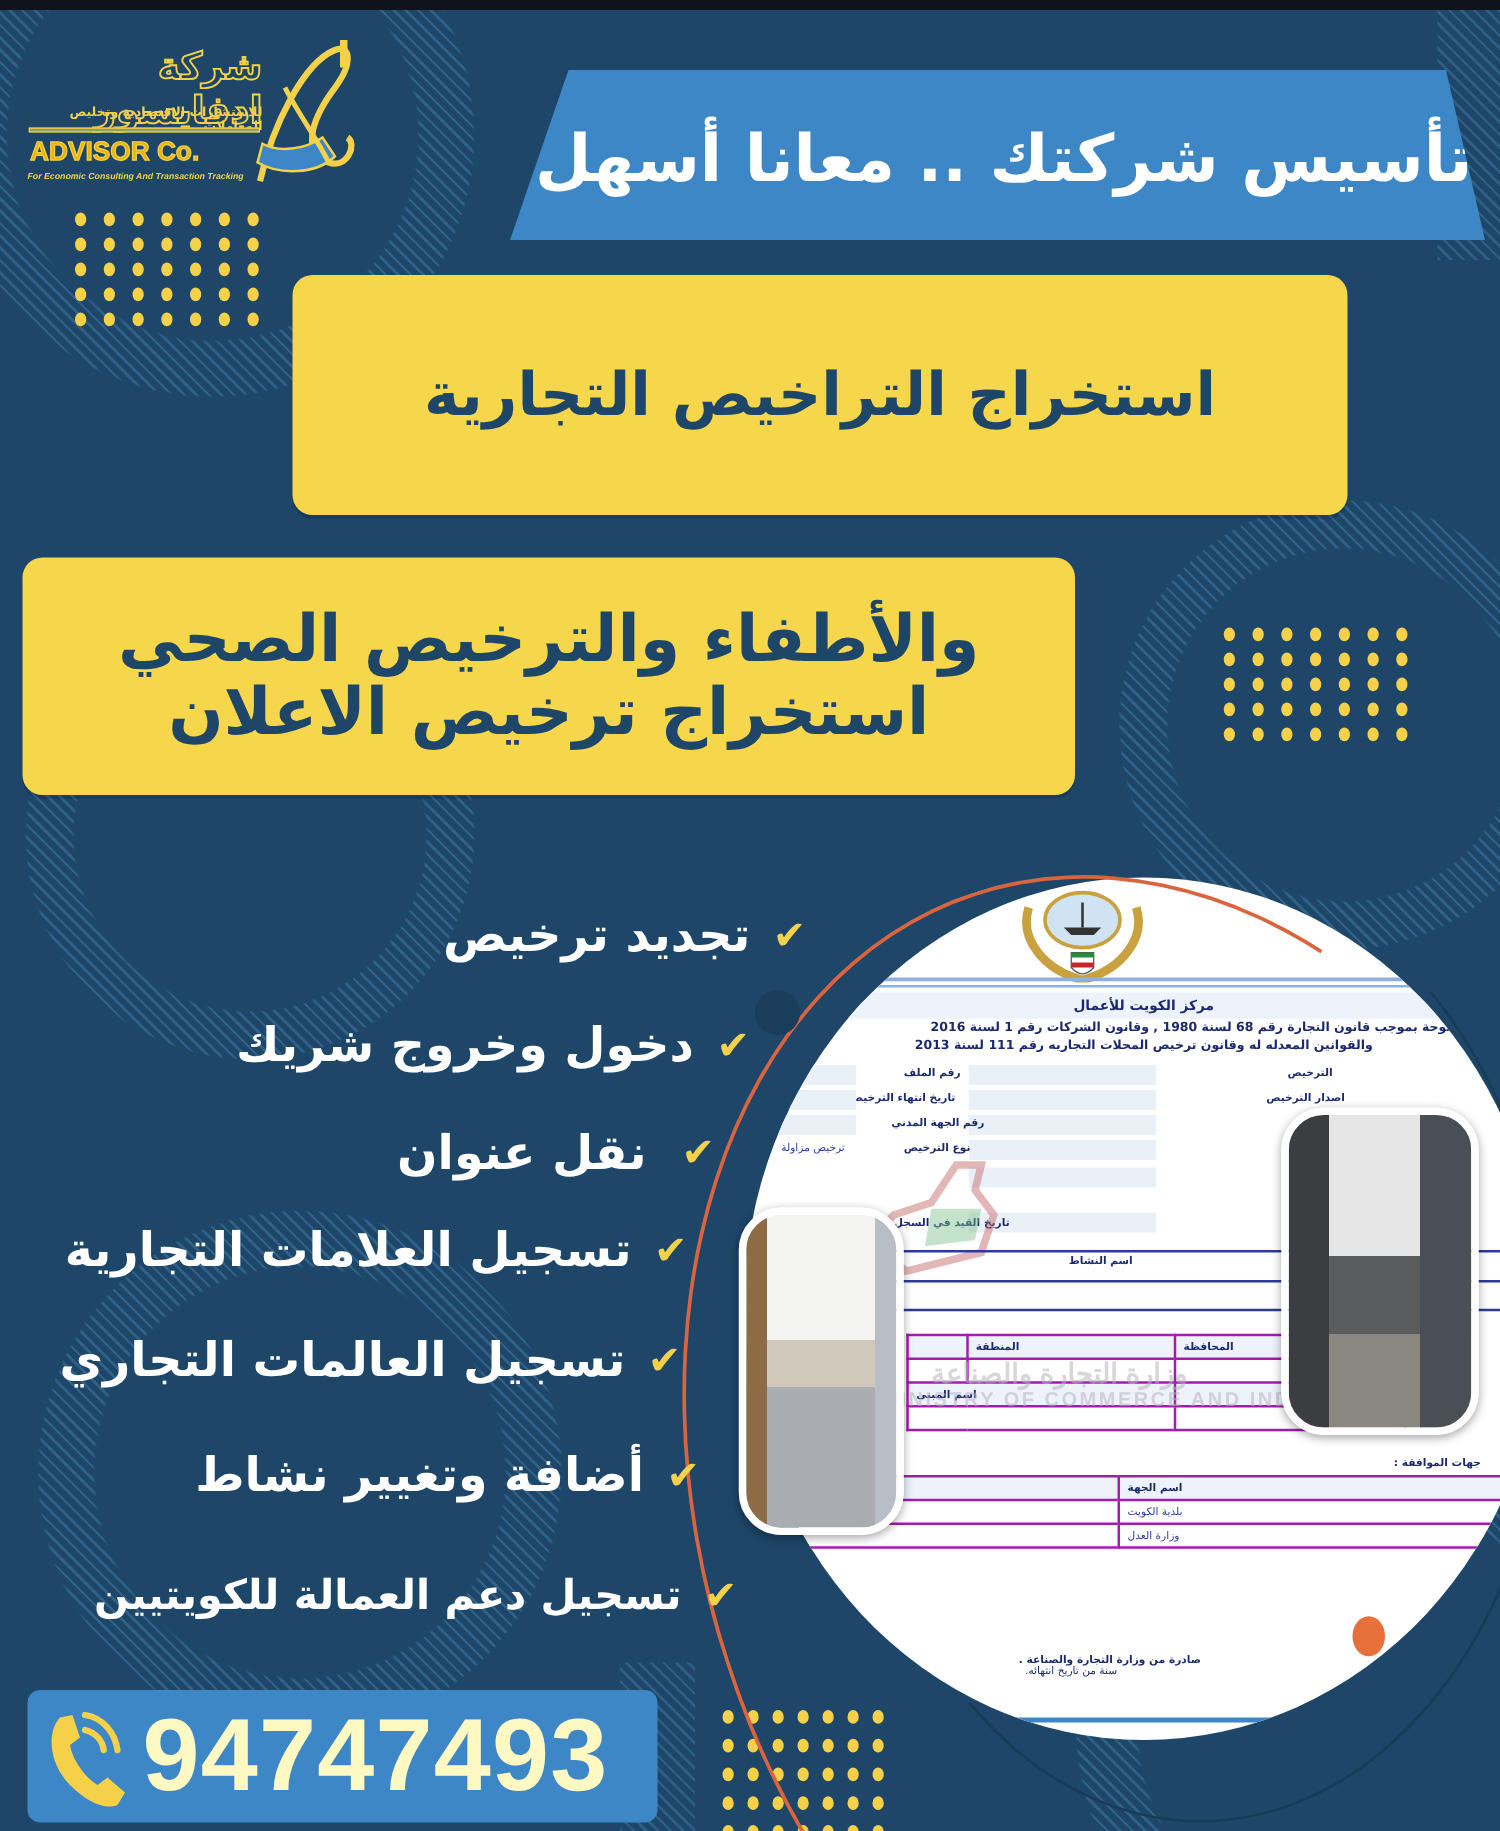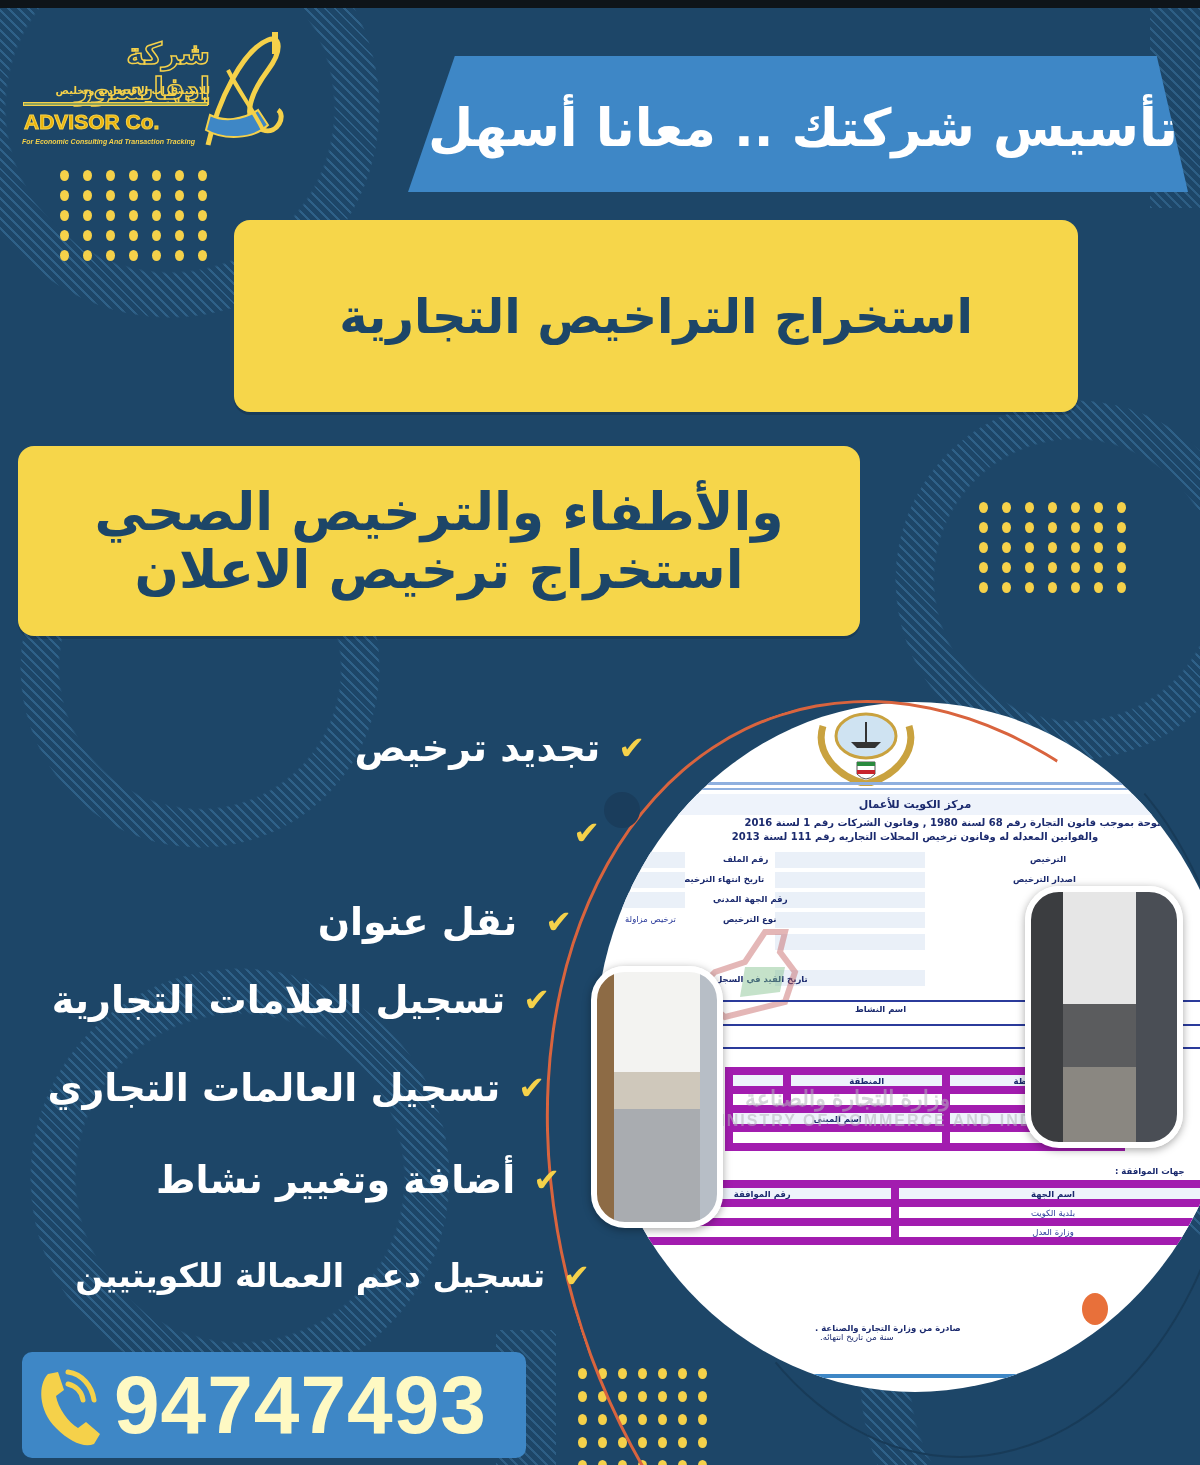--- a/index.html
+++ b/index.html
@@ -87,21 +87,21 @@
   }
   .emblem {
     position: absolute; left: 220px; top: 4px; width: 102px; height: 80px;
   }
   .doc-lines { position: absolute; left: 0; width: 640px; height: 3px; background: #8fb0df; }
   .doc-title { position: absolute; left: 0; width: 640px; top: 92px; text-align: center; font-size: 11px; color: #1b2a6e; background: #eef3fb; padding: 4px 0;}
   .doc-para { position: absolute; left: 0; width: 640px; text-align: center; font-size: 10px; color: #1b2a6e; line-height: 1.35; }
   .doc-field { position: absolute; height: 16px; background: #eaf0f8; }
   .doc-label { position: absolute; font-size: 8.5px; color: #1b2a6e; white-space: nowrap; }
   .doc-table { position: absolute; border-collapse: collapse; font-size: 8.5px; color: #1b2a6e; }
-  .doc-table td { border: 8px solid #a21caf; height: 19px; text-align: center; padding: 0 6px; background: #fff; }
+  .doc-table td { border: 2px solid #a21caf; height: 19px; text-align: left; padding: 0 6px; background: #fff; }
   .doc-table tr.hd td { background: #eef3fb; }
   .watermark { position: absolute; color: rgba(180,180,190,0.55); font-size: 22px; font-family: "Liberation Sans", sans-serif; white-space: nowrap; letter-spacing: 2px; }
 
   .photo {
     position: absolute; border: 6px solid #fff; border-radius: 34px; overflow: hidden;
     box-shadow: 0 2px 8px rgba(0,0,0,0.35);
   }
   .photo-left { left: 591px; top: 958px; width: 132px; height: 262px;
     background:
       linear-gradient(90deg, #8d6b45 0 14%, transparent 14% 86%, #b7bec6 86%),
@@ -385,20 +385,21 @@
   <div class="arc"></div>
   <div class="arc-dot"></div>
   <div class="orange-dot"></div>
 
   <div class="svc" style="right:555px; top:718px;">
     <span class="check">✔</span>
     <span class="label">تجديد ترخيص</span>
   </div>
   <div class="svc" style="right:600px; top:806px;">
     <span class="check">✔</span>
+    <span class="label">دخول وخروج شريك</span>
   </div>
   <div class="svc" style="right:628px; top:892px;">
     <span class="check">✔</span>
     <span class="label" style="margin-right:10px;">نقل عنوان</span>
   </div>
   <div class="svc" style="right:650px; top:970px;">
     <span class="check">✔</span>
     <span class="label">تسجيل العلامات التجارية</span>
   </div>
   <div class="svc" style="right:655px; top:1058px;">

